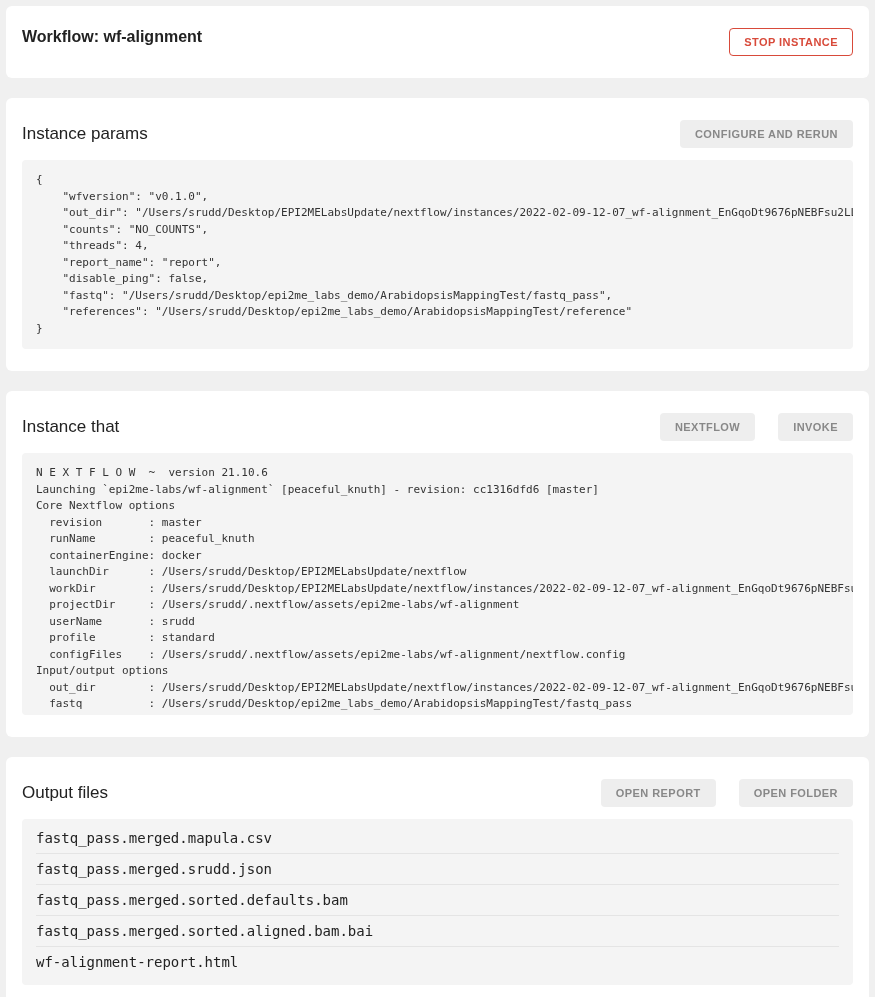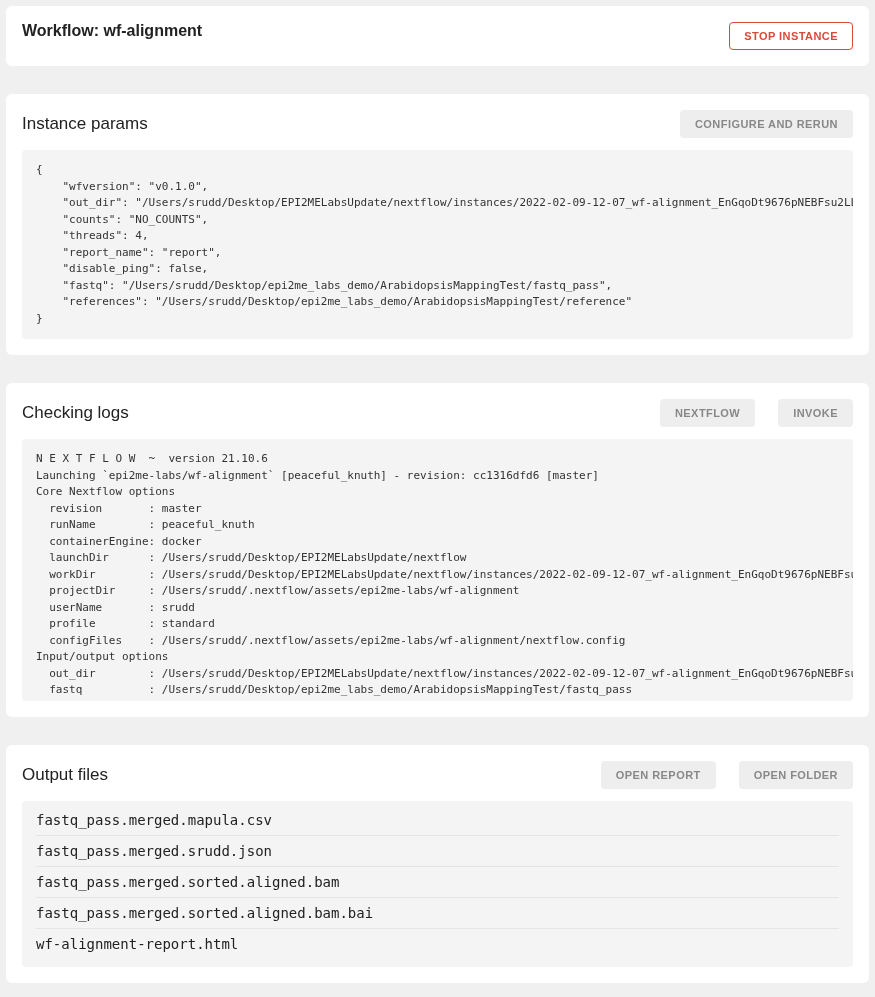--- a/index.html
+++ b/index.html
@@ -6,22 +6,22 @@
   body {
     font-family: -apple-system, BlinkMacSystemFont, "Segoe UI", Helvetica, Arial, sans-serif;
     background: #f0f0f0;
     color: #222;
     font-size: 14px;
     padding: 6px;
   }
   .panel {
     background: #fff;
     border-radius: 6px;
-    margin-bottom: 28px;
-    padding: 16px 16px;
+    margin-bottom: 20px;
+    padding: 22px 16px;
   }
   .header-row {
     display: flex;
     justify-content: space-between;
     align-items: flex-start;
   }
   .workflow-label {
     font-size: 16px;
     font-weight: 600;
     margin-bottom: 6px;
@@ -125,21 +125,21 @@
     "threads": 4,
     "report_name": "report",
     "disable_ping": false,
     "fastq": "/Users/srudd/Desktop/epi2me_labs_demo/ArabidopsisMappingTest/fastq_pass",
     "references": "/Users/srudd/Desktop/epi2me_labs_demo/ArabidopsisMappingTest/reference"
 }</div>
 </div>
 
 <div class="panel">
   <div class="section-header">
-    <div class="section-title">Checking logs</div>
+    <div class="section-title">Instance that</div>
     <div class="btn-group">
       <button class="btn btn-disabled">NEXTFLOW</button>
       <button class="btn btn-disabled">INVOKE</button>
     </div>
   </div>
   <div class="logblock">N E X T F L O W  ~  version 21.10.6
 Launching `epi2me-labs/wf-alignment` [peaceful_knuth] - revision: cc1316dfd6 [master]
 Core Nextflow options
   revision       : master
   runName        : peaceful_knuth
@@ -167,21 +167,21 @@
   <div class="section-header">
     <div class="section-title">Output files</div>
     <div class="btn-group">
       <button class="btn btn-disabled">OPEN REPORT</button>
       <button class="btn btn-disabled">OPEN FOLDER</button>
     </div>
   </div>
   <div class="filelist">
     <div class="file-item">fastq_pass.merged.mapula.csv</div>
     <div class="file-item">fastq_pass.merged.srudd.json</div>
-    <div class="file-item">fastq_pass.merged.sorted.aligned.bam</div>
+    <div class="file-item">fastq_pass.merged.sorted.defaults.bam</div>
     <div class="file-item">fastq_pass.merged.sorted.aligned.bam.bai</div>
     <div class="file-item">wf-alignment-report.html</div>
   </div>
 </div>
 
 <div class="panel">
   <div class="section-header">
     <div class="section-title">Danger zone</div>
   </div>
 

